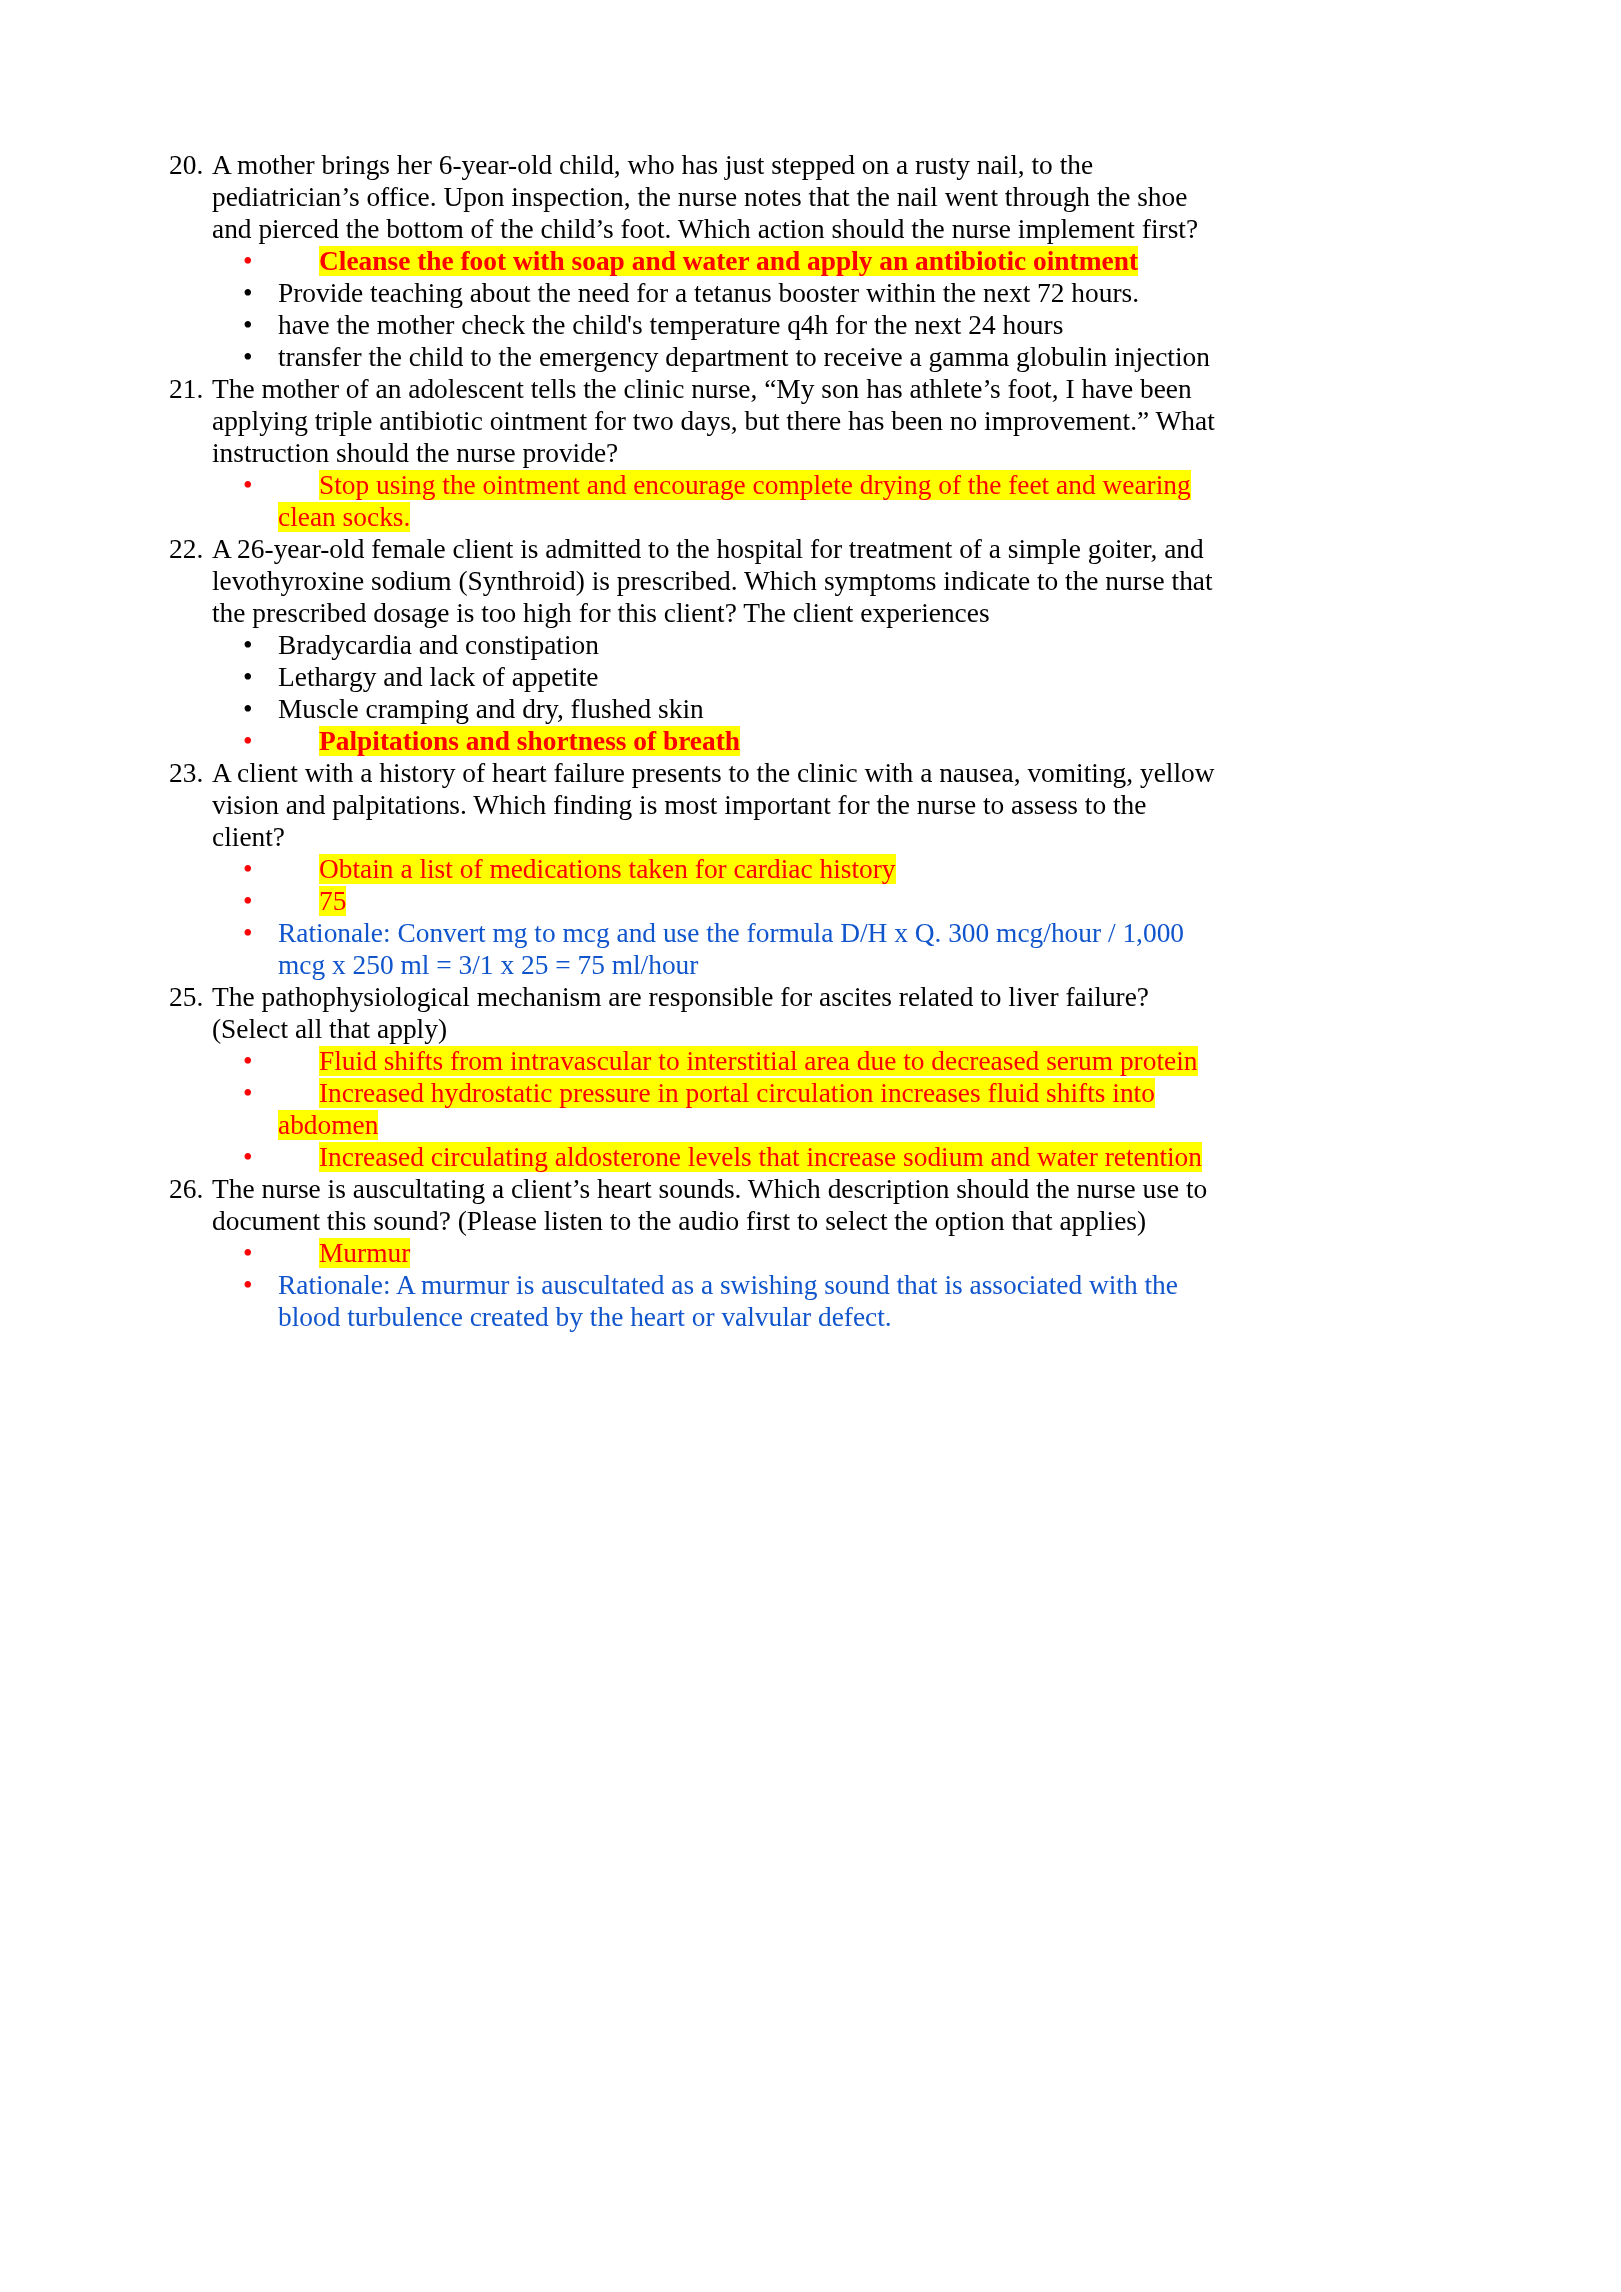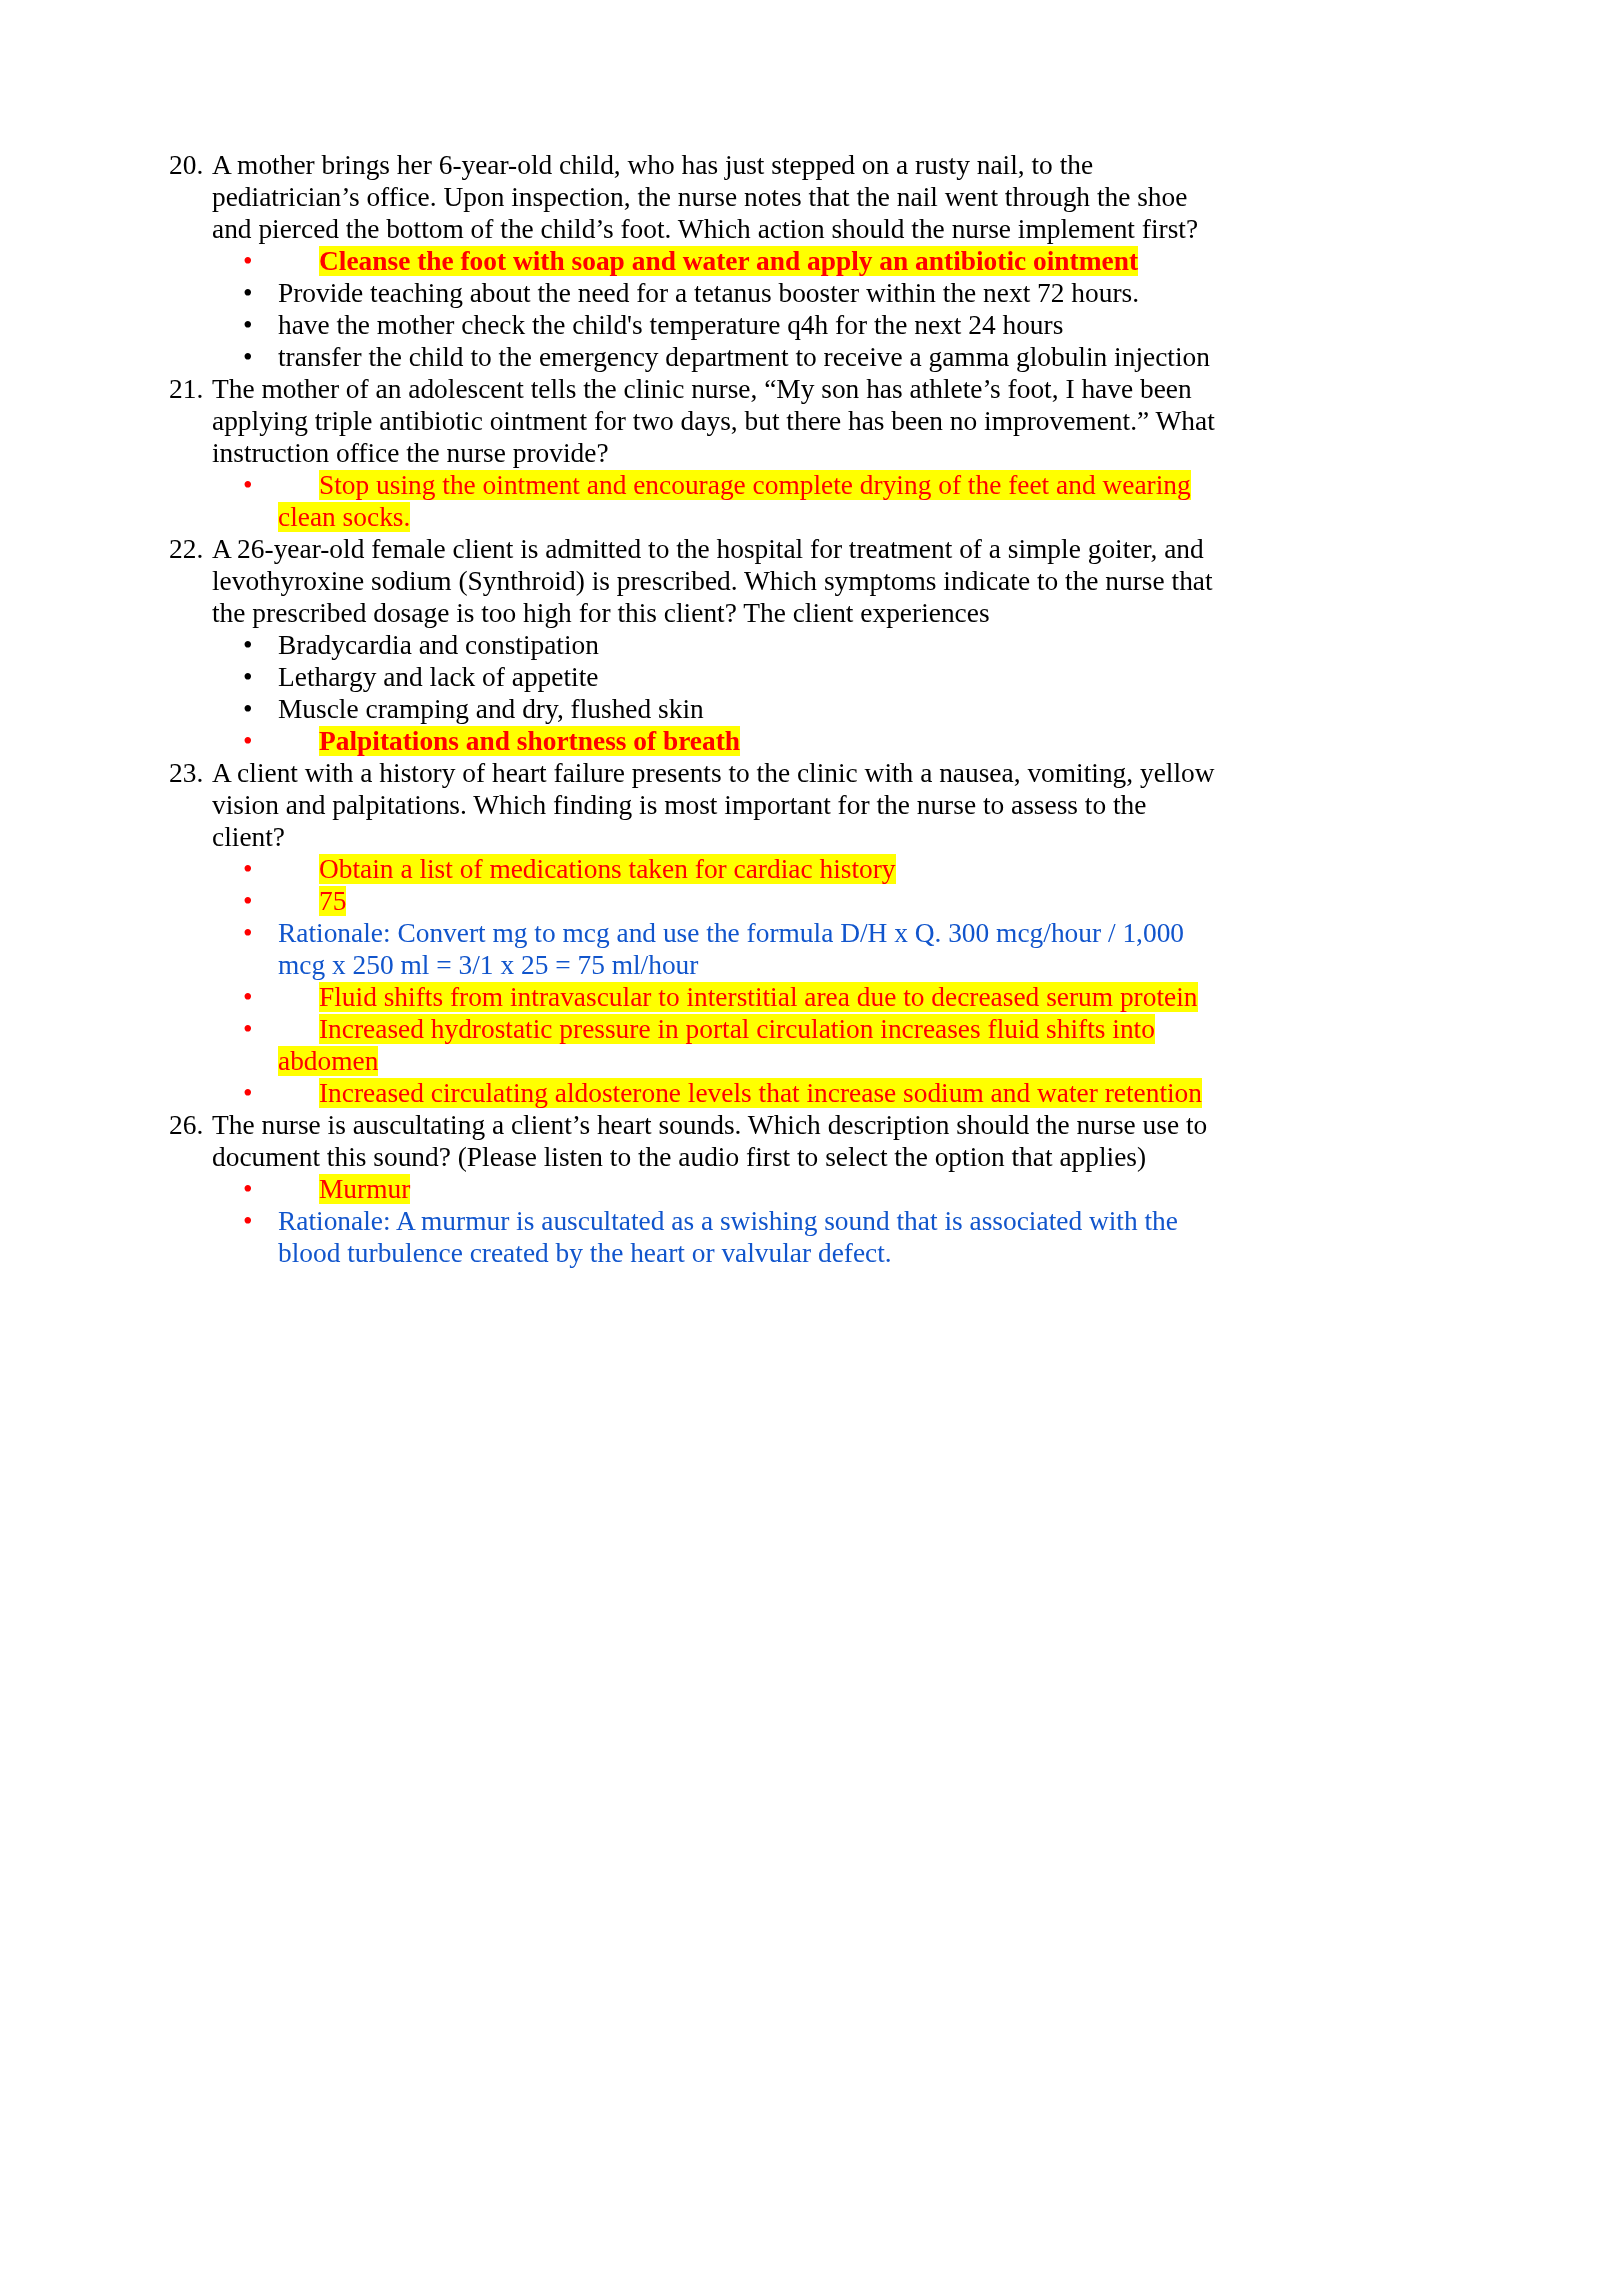--- a/index.html
+++ b/index.html
@@ -77,21 +77,21 @@
       <div class="option">
         <span class="bullet">•</span>
         <span class="opt-text"><span>transfer the child to the emergency department to receive a gamma globulin injection</span></span>
       </div>
     </div>
   </div>
 
   <div class="question">
     <p class="q-text">
       <span class="q-num">21.</span>
-      <span>The mother of an adolescent tells the clinic nurse, “My son has athlete’s foot, I have been applying triple antibiotic ointment for two days, but there has been no improvement.” What instruction office the nurse provide?</span>
+      <span>The mother of an adolescent tells the clinic nurse, “My son has athlete’s foot, I have been applying triple antibiotic ointment for two days, but there has been no improvement.” What instruction should the nurse provide?</span>
     </p>
     <div class="options">
       <div class="option">
         <span class="bullet red">•</span>
         <span class="opt-text"><span class="hl red">Stop using the ointment and encourage complete drying of the feet and wearing clean socks.</span></span>
       </div>
     </div>
   </div>
 
   <div class="question">
@@ -139,20 +139,24 @@
         <span class="opt-text"><span class="hl red">75</span></span>
       </div>
       <div class="option">
         <span class="bullet red">•</span>
         <span class="opt-text"><span class="blue">Rationale: Convert mg to mcg and use the formula D/H x Q. 300 mcg/hour / 1,000 mcg x 250 ml = 3/1 x 25 = 75 ml/hour</span></span>
       </div>
     </div>
   </div>
 
   <div class="question">
+    <p class="q-text">
+      <span class="q-num">25.</span>
+      <span>The pathophysiological mechanism are responsible for ascites related to liver failure? (Select all that apply)</span>
+    </p>
     <div class="options">
       <div class="option">
         <span class="bullet red">•</span>
         <span class="opt-text"><span class="hl red">Fluid shifts from intravascular to interstitial area due to decreased serum protein</span></span>
       </div>
       <div class="option">
         <span class="bullet red">•</span>
         <span class="opt-text"><span class="hl red">Increased hydrostatic pressure in portal circulation increases fluid shifts into abdomen</span></span>
       </div>
       <div class="option">

